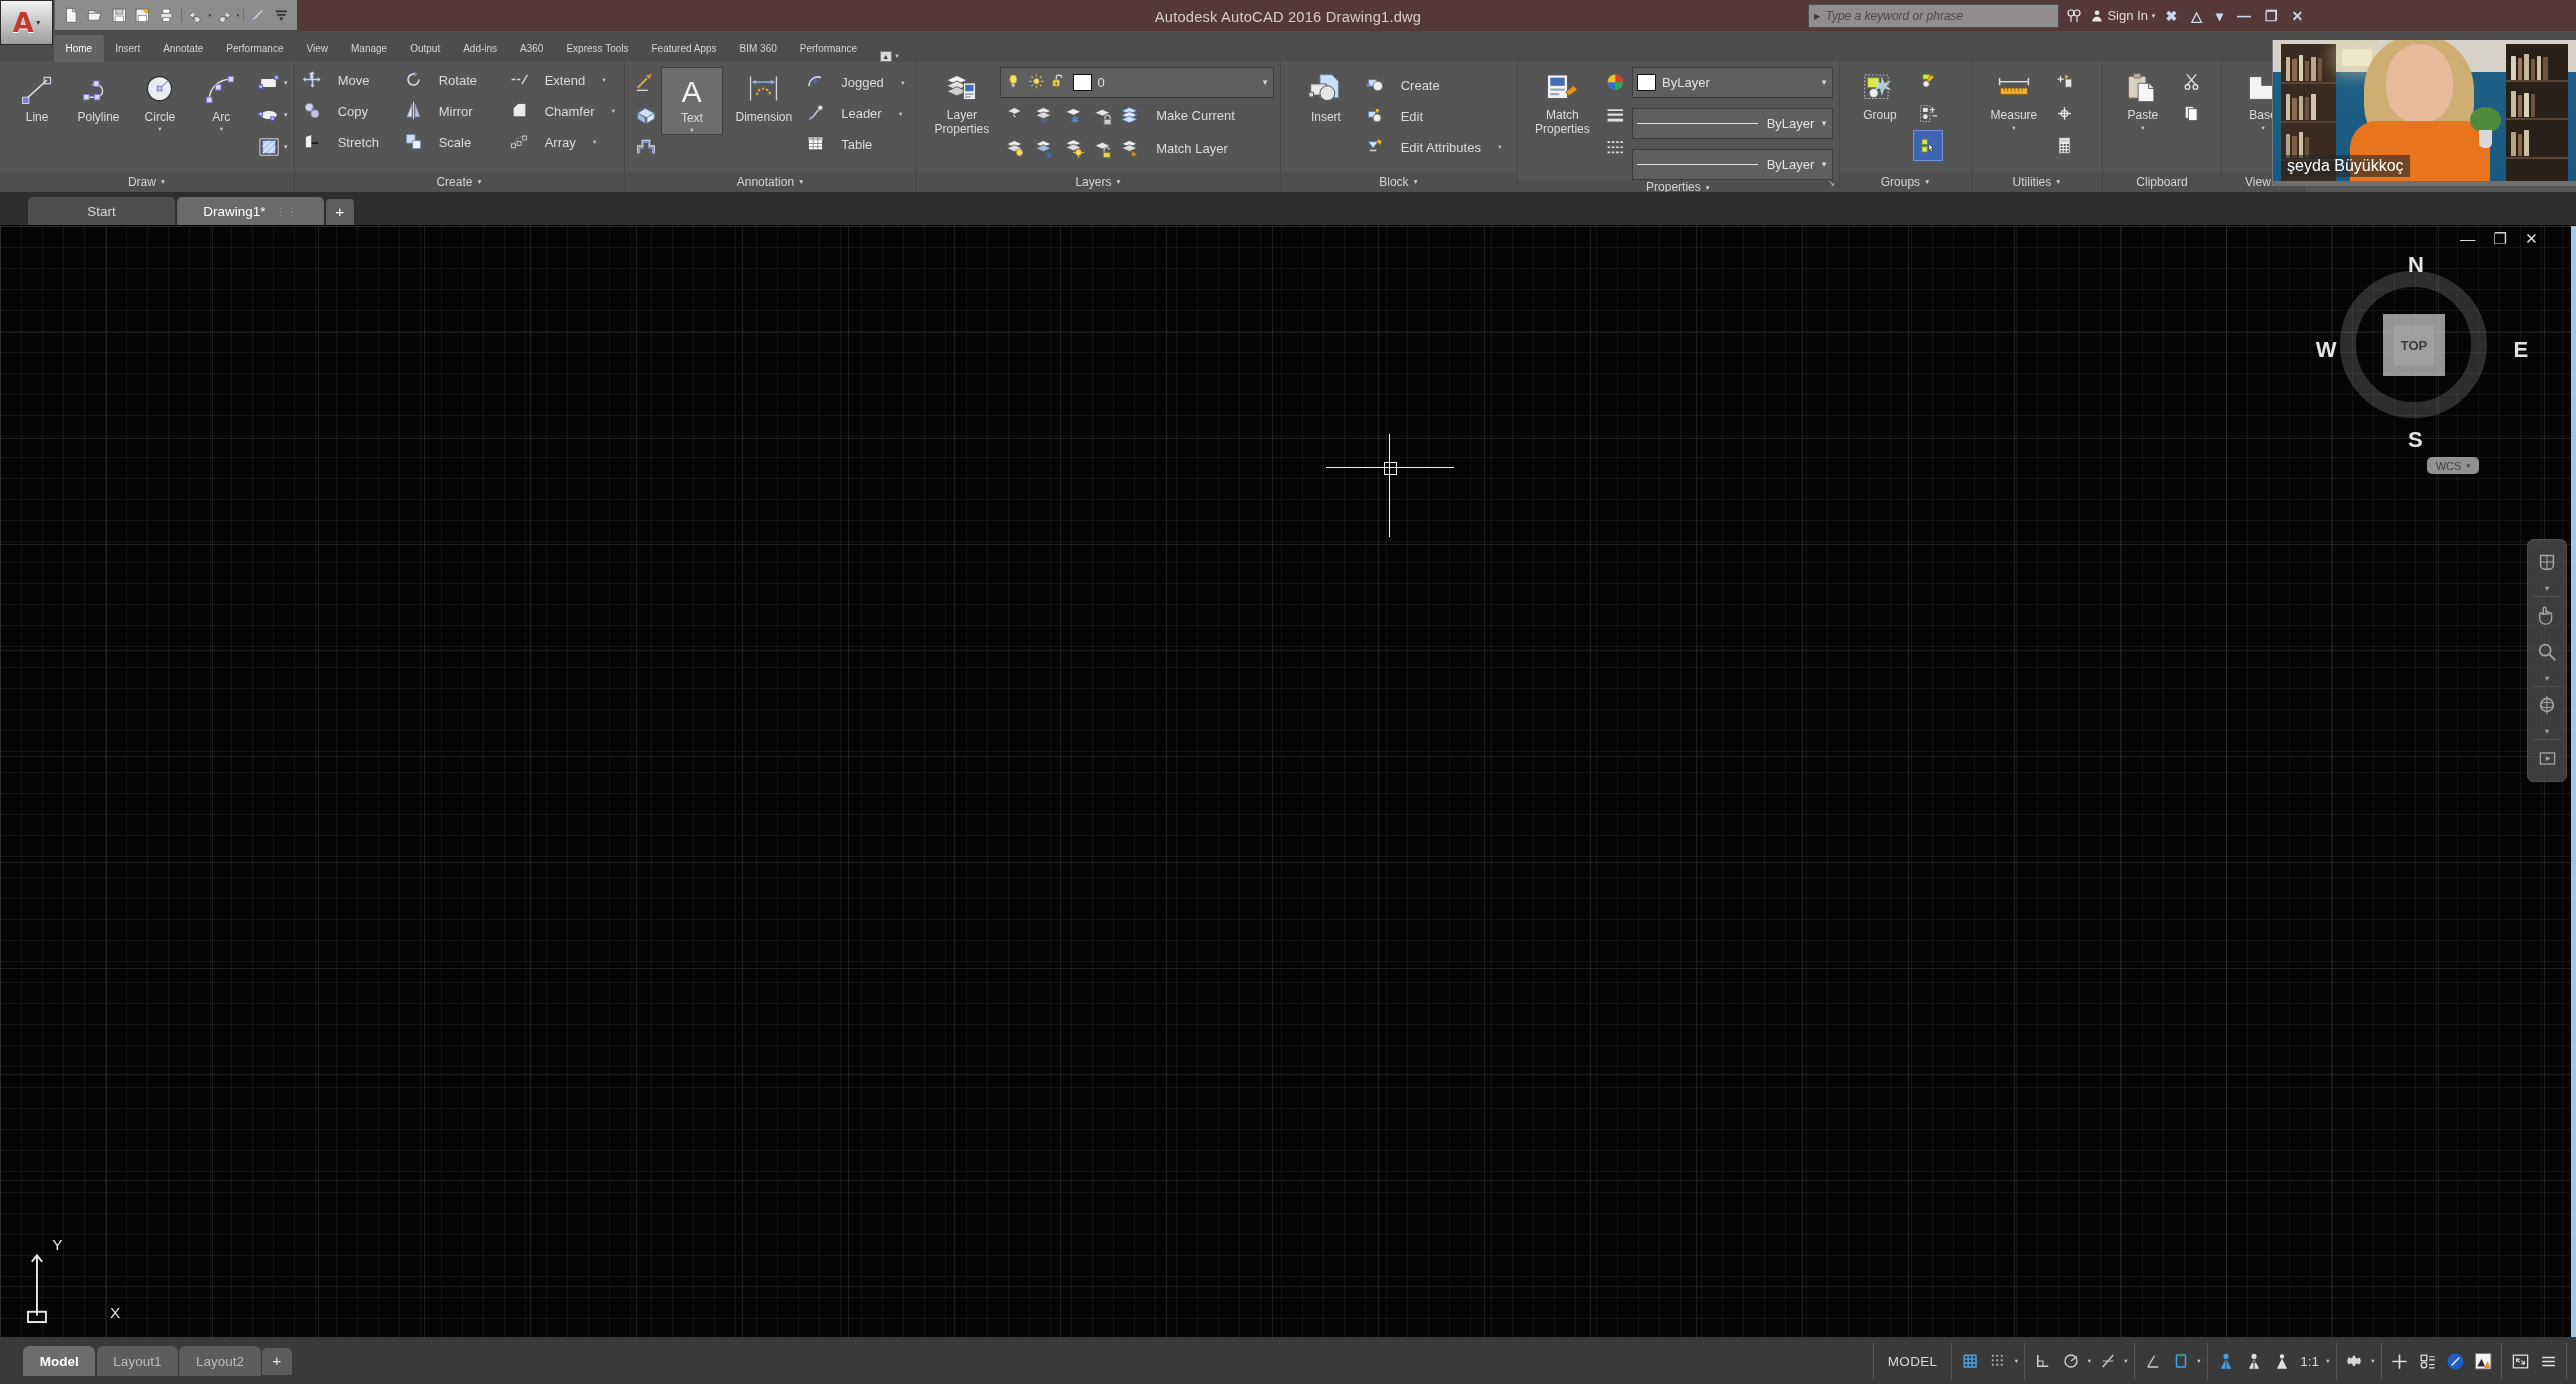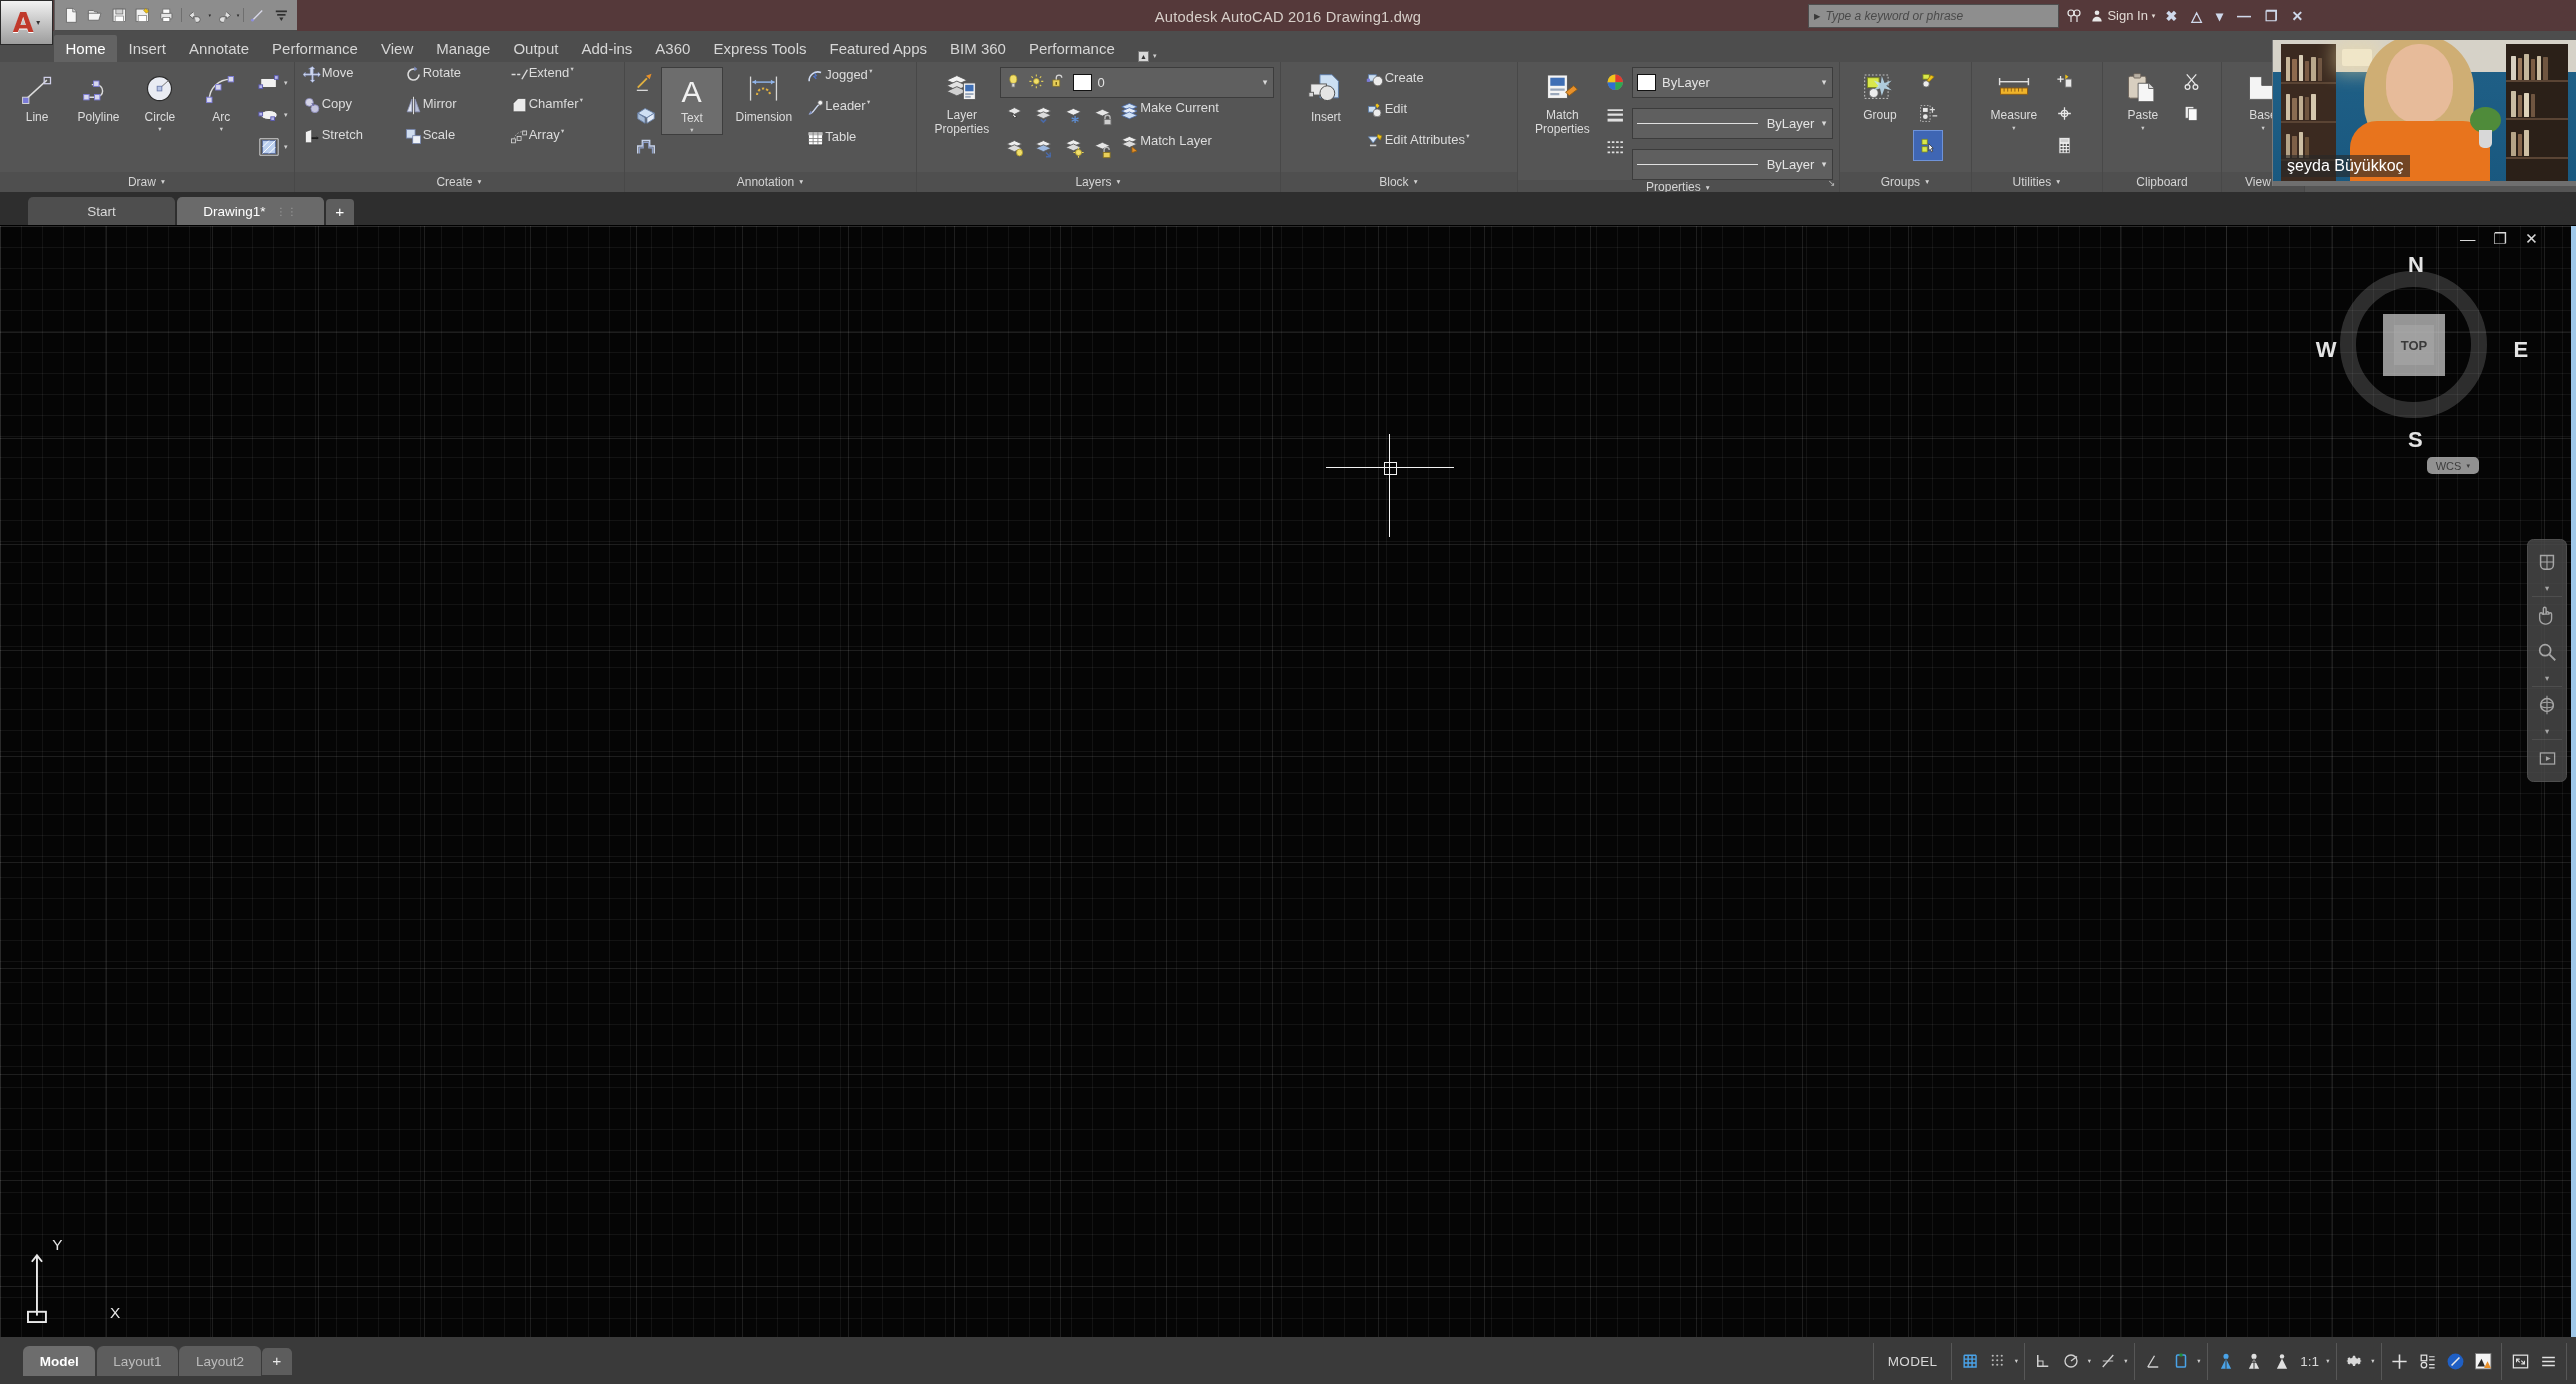--- a/index.html
+++ b/index.html
@@ -74,21 +74,21 @@
 
   
   .ribbon-tabs {
     position: absolute; left: 0; top: 31px; width: 2576px; height: 32px;
     background: #4d4d4d; display: flex; align-items: flex-end;
     padding-left: 54px;
     border-bottom: 0.6px solid #3a3a3a;
   }
   .rtab {
     height: 27px; padding: 0 11.5px; display: flex; align-items: center;
-    color: #d6d6d6; font-size: 15px; cursor: default; white-space: nowrap;
+    color: #d6d6d6; font-size: 10px; cursor: default; white-space: nowrap;
   }
   .rtab.active { background: #636363; color: #fff; border-radius: 1.9px 1.9px 0 0; }
   .rtab-extra { margin-left: 11.5px; display: flex; align-items: center; gap: 3.8px; }
   .rtab-extra .sq { width: 11.5px; height: 11.5px; background: #d8d8d8; border: 0.6px solid #777;
      display:flex;align-items:center;justify-content:center;font-size:7px;color:#333;}
 
   
   .ribbon {
     position: absolute; left: 0; top: 62px; width: 2576px; height: 131px;
     background: #555555;
@@ -106,21 +106,21 @@
 
   .bigbtn {
     width: 62px; display: flex; flex-direction: column; align-items: center;
     cursor: default; padding-top: 2.6px;
   }
   .bigbtn .ico { height: 40px; display: flex; align-items: center; justify-content: center; }
   .bigbtn .lbl { color: #dcdcdc; font-size: 12px; margin-top: 1px; text-align: center; line-height: 1.1; }
   .bigbtn .dd { font-size: 6.4px; color: #cfcfcf; margin-top: 1.3px; }
 
   .rowbtn {
-    display: flex; gap: 0; height: 31px; padding: 0 5.1px 0 1.3px;
+    display: flex; align-items: center; gap: 16px; height: 31px; padding: 0 5.1px 0 1.3px;
     cursor: default;
   }
   .rowbtn .lbl { color: #dcdcdc; font-size: 13px; white-space: nowrap; }
   .rowbtn .dd { font-size: 6.4px; color: #cfcfcf; margin-left: 1.3px; }
   .smallicons { display: flex; flex-direction: column; gap: 1.3px; }
   .iconcell { width: 29.5px; height: 31px; display:flex; align-items:center; justify-content:center; cursor: default; }
 
   
   .combo {
     height: 31px; background: #5f5f5f; border: 0.6px solid #3c3c3c;

